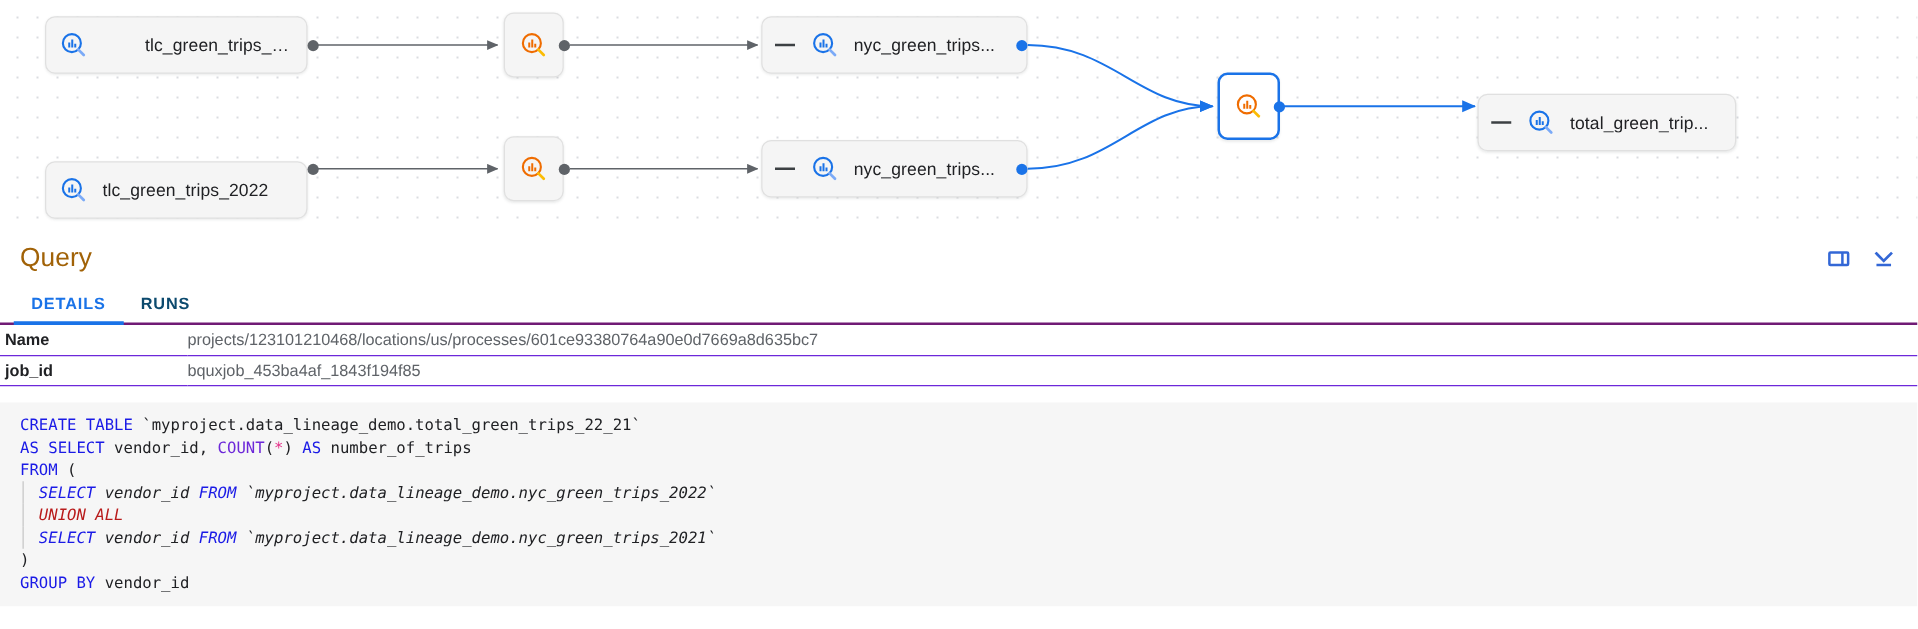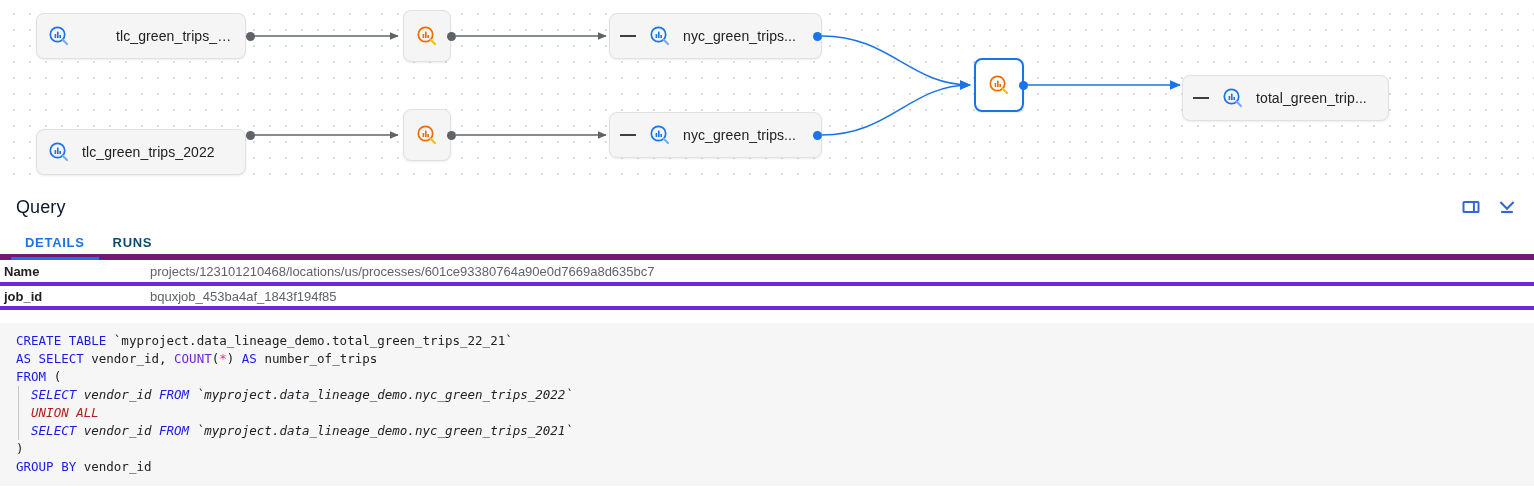--- a/index.html
+++ b/index.html
@@ -77,54 +77,54 @@
 
   
   #query-panel { position: relative; width: 1534px; }
   #panel-header {
     height: 42px;
     display: flex;
     align-items: center;
     padding: 0 14px 0 16px;
   }
   #panel-title {
-    font-size: 18px;
-    color: #0f172a;
+    font-size: 21px;
+    color: #a16207;
     flex: 1 1 auto;
     letter-spacing: .1px;
   }
   .header-icon-btn {
     width: 26px; height: 26px;
     display: flex; align-items: center; justify-content: center;
     margin-left: 10px;
     cursor: pointer;
   }
 
   #tabs {
     display: flex;
     height: 32px;
-    border-bottom: 6px solid #701a75;
+    border-bottom: 2px solid #701a75;
     padding-left: 11px;
   }
   .tab {
     padding: 0 14px;
     height: 32px;
     line-height: 30px;
     font-size: 13px;
     font-weight: bold;
     letter-spacing: .7px;
     color: #0c4a6e;
     cursor: pointer;
     border-bottom: 3px solid transparent;
   }
   .tab.active { color: #1a73e8; border-bottom-color: #1a73e8; }
 
   #details-table { width: 1534px; border-collapse: collapse; }
   #details-table tr { height: 24px; }
-  #details-table td { border-bottom: 4px solid #6d28d9; font-size: 13px; vertical-align: middle; margin-top: 39px; }
+  #details-table td { border-bottom: 1px solid #6d28d9; font-size: 13px; vertical-align: middle; margin-top: 39px; }
   td.key { width: 150px; padding-left: 4px; font-weight: bold; color: #202124; }
   td.val { color: #5f6368; }
 
   
   #sql-block {
     margin-top: 13px;
     width: 1534px;
     background: #f6f6f6;
     padding: 9px 0 10px 0;
     font-family: "DejaVu Sans Mono", monospace;

